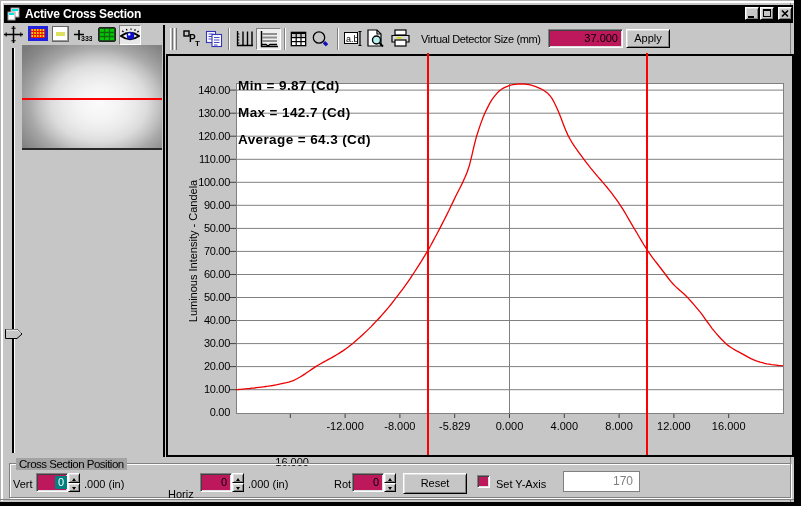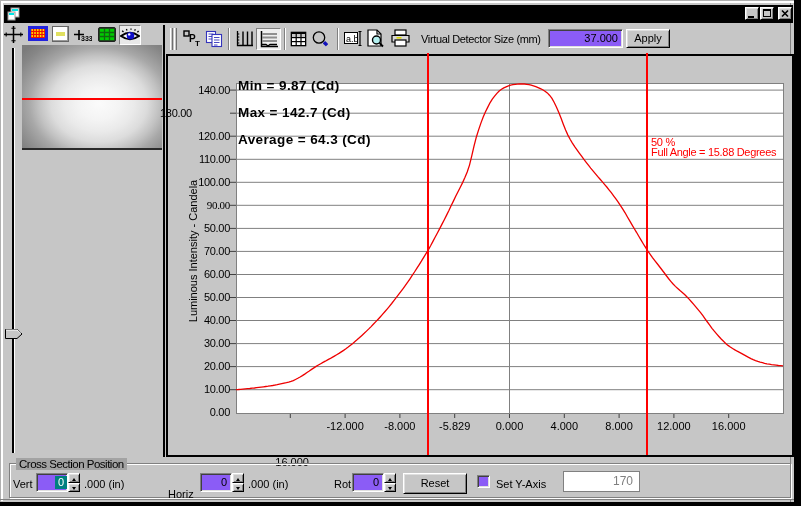--- a/index.html
+++ b/index.html
@@ -1,18 +1,18 @@
 <!DOCTYPE html>
 <html><head><meta charset="utf-8"><style>
 *{margin:0;padding:0;box-sizing:border-box;}
 body{width:801px;height:506px;background:#000;font-family:"Liberation Sans",sans-serif;position:relative;overflow:hidden;}
 .win{position:absolute;left:0;top:0;width:794px;height:502px;background:#c6c6c6;}
 .abs{position:absolute;}
 .t11{font-size:11px;color:#000;}
-.sunken2{box-shadow:inset 1px 1px 0 #404040, inset -1px -1px 0 #dfdfdf;border:1px solid;border-color:#808080 #fff #fff #808080;background:#8b5cf6;}
+.sunken2{box-shadow:inset 1px 1px 0 #404040, inset -1px -1px 0 #dfdfdf;border:1px solid;border-color:#808080 #fff #fff #808080;background:#be185d;}
 .btn{background:#c6c6c6;border:1px solid;border-color:#fff #000 #000 #fff;box-shadow:inset 1px 1px 0 #dfdfdf, inset -1px -1px 0 #808080;}
 .sep{width:2px;border-left:1px solid #808080;border-right:1px solid #fff;height:22px;top:28px;}
 </style></head>
 <body>
 <div class="win">
 
   <div class="abs" style="left:0;top:0;width:794px;height:1px;background:#b0b0b0"></div>
   <div class="abs" style="left:0;top:1px;width:794px;height:2px;background:#fff"></div>
   <div class="abs" style="left:0;top:0;width:1px;height:502px;background:#b0b0b0"></div>
   <div class="abs" style="left:1px;top:1px;width:2px;height:500px;background:#fff"></div>
@@ -21,20 +21,21 @@
 
   <div class="abs" style="left:4px;top:5px;width:789px;height:18px;background:#000;"></div>
   <div class="abs" style="left:7px;top:7px;width:14px;height:14px;">
     <svg width="14" height="14">
       <rect x="4" y="1" width="8" height="9" fill="#fff" stroke="#9b9b9b" stroke-width="1"></rect>
       <rect x="5" y="2" width="6" height="2" fill="#00e5e5"></rect>
       <rect x="1" y="5" width="7" height="8" fill="#fff" stroke="#9b9b9b" stroke-width="1"></rect>
       <rect x="2" y="6" width="5" height="2" fill="#00e5e5"></rect>
     </svg>
   </div>
+  <div class="abs" style="left:25px;top:5px;height:18px;line-height:18px;color:#fff;font-size:12px;font-weight:bold;letter-spacing:-0.2px;">Active Cross Section</div>
 
   <div class="abs btn" style="left:745px;top:7px;width:14px;height:13px;">
       <div class="abs" style="left:2px;top:8px;width:6px;height:2px;background:#000;"></div>
     </div>
   <div class="abs btn" style="left:760px;top:7px;width:14px;height:13px;">
       <div class="abs" style="left:2px;top:1px;width:8px;height:8px;border:1px solid #000;border-top-width:2px;"></div>
     </div>
   <div class="abs btn" style="left:778px;top:7px;width:14px;height:13px;">
       <svg width="12" height="11" style="position:absolute;left:0;top:0;">
         <path d="M3 2.5 L9 8.5 M9 2.5 L3 8.5" stroke="#000" stroke-width="1.6"></path>
@@ -228,44 +229,43 @@
   <div id="ylabels">
       <div class="abs" style="font-size:11px;letter-spacing:-0.3px;left:160px;top:406.2px;width:70px;text-align:right;">0.00</div>
       <div class="abs" style="font-size:11px;letter-spacing:-0.3px;left:160px;top:383.2px;width:70px;text-align:right;">10.00</div>
       <div class="abs" style="font-size:11px;letter-spacing:-0.3px;left:160px;top:360.1px;width:70px;text-align:right;">20.00</div>
       <div class="abs" style="font-size:11px;letter-spacing:-0.3px;left:160px;top:337.1px;width:70px;text-align:right;">30.00</div>
       <div class="abs" style="font-size:11px;letter-spacing:-0.3px;left:160px;top:314.0px;width:70px;text-align:right;">40.00</div>
       <div class="abs" style="font-size:11px;letter-spacing:-0.3px;left:160px;top:291.0px;width:70px;text-align:right;">50.00</div>
       <div class="abs" style="font-size:11px;letter-spacing:-0.3px;left:160px;top:268.0px;width:70px;text-align:right;">60.00</div>
       <div class="abs" style="font-size:11px;letter-spacing:-0.3px;left:160px;top:244.9px;width:70px;text-align:right;">70.00</div>
       <div class="abs" style="font-size:11px;letter-spacing:-0.3px;left:160px;top:221.9px;width:70px;text-align:right;">50.00</div>
-      <div class="abs" style="font-size:11px;letter-spacing:-0.3px;left:160px;top:198.8px;width:70px;text-align:right;font-family:Liberation Serif, serif;">90.00</div>
+      <div class="abs" style="font-size:11px;letter-spacing:-0.3px;left:160px;top:198.8px;width:70px;text-align:right;">90.00</div>
       <div class="abs" style="font-size:11px;letter-spacing:-0.3px;left:160px;top:175.8px;width:70px;text-align:right;">100.00</div>
       <div class="abs" style="font-size:11px;letter-spacing:-0.3px;left:160px;top:152.8px;width:70px;text-align:right;">110.00</div>
       <div class="abs" style="font-size:11px;letter-spacing:-0.3px;left:160px;top:129.7px;width:70px;text-align:right;">120.00</div>
-      <div class="abs" style="font-size:11px;letter-spacing:-0.3px;left:160px;top:106.7px;width:70px;">130.00</div>
+      <div class="abs" style="font-size:11px;letter-spacing:-0.3px;left:160px;top:106.7px;width:70px;text-align:right;">130.00</div>
       <div class="abs" style="font-size:11px;letter-spacing:-0.3px;left:160px;top:83.6px;width:70px;text-align:right;">140.00</div>
     </div>
 
   <div id="xlabels">
       <div class="abs t11" style="left:260.3px;top:420px;width:60px;text-align:center;margin-top:36px;">-16.000</div>
       <div class="abs t11" style="left:315.1px;top:420px;width:60px;text-align:center;">-12.000</div>
       <div class="abs t11" style="left:369.9px;top:420px;width:60px;text-align:center;">-8.000</div>
       <div class="abs t11" style="left:424.7px;top:420px;width:60px;text-align:center;">-5.829</div>
       <div class="abs t11" style="left:479.5px;top:420px;width:60px;text-align:center;">0.000</div>
       <div class="abs t11" style="left:534.3px;top:420px;width:60px;text-align:center;">4.000</div>
       <div class="abs t11" style="left:589.1px;top:420px;width:60px;text-align:center;">8.000</div>
       <div class="abs t11" style="left:643.9px;top:420px;width:60px;text-align:center;">12.000</div>
       <div class="abs t11" style="left:698.7px;top:420px;width:60px;text-align:center;">16.000</div>
     </div>
 
   <div class="abs t11" style="left:187px;top:326px;transform:rotate(-90deg);transform-origin:0 0;width:150px;text-align:center;white-space:nowrap;">Luminous Intensity - Candela</div>
 
   <div class="abs" style="left:238px;top:72px;font-size:13.5px;font-weight:bold;line-height:27px;letter-spacing:0.4px;">Min = 9.87 (Cd)<br>Max = 142.7 (Cd)<br>Average = 64.3 (Cd)</div>
-  <div class="abs" style="left:651px;top:137px;font-size:11px;color:#f00;line-height:10px;letter-spacing:-0.3px;">50 %<br>Full Angle = 15.88 Degrees</div>
 
   <div class="abs" style="left:9px;top:463px;width:782px;height:35px;border:1px solid #808080;box-shadow:inset 1px 1px 0 #fff, 1px 1px 0 #fff;"></div>
   <div class="abs" style="font-size:11.5px;letter-spacing:-0.5px;left:16px;top:458px;background:#a3a3a3;padding:0 3px;">Cross Section Position</div>
 
   <div class="abs t11" style="left:13px;top:478px;">Vert</div>
   <div class="abs sunken2" style="left:36px;top:473px;width:32px;height:19px;font-size:11px;text-align:right;line-height:16px;"><span style="background:#008080;color:#fff;padding:0 3px 1px 3px;">0</span></div>
   <div class="abs" id="spin1" style="left:68px;top:473px;">
       <div class="btn" style="width:12px;height:10px;position:relative;">
         <div style="position:absolute;left:3px;top:3.5px;width:0;height:0;border-left:2.5px solid transparent;border-right:2.5px solid transparent;border-bottom:3.5px solid #000;"></div>
       </div>

